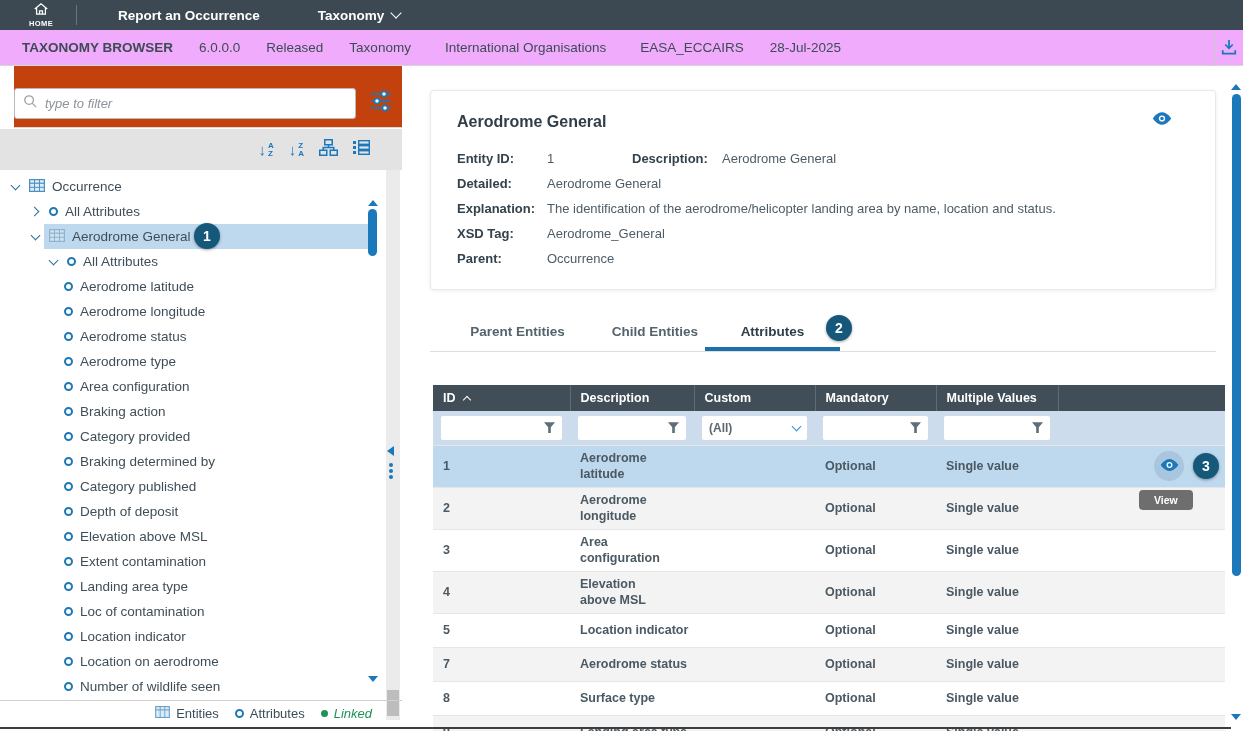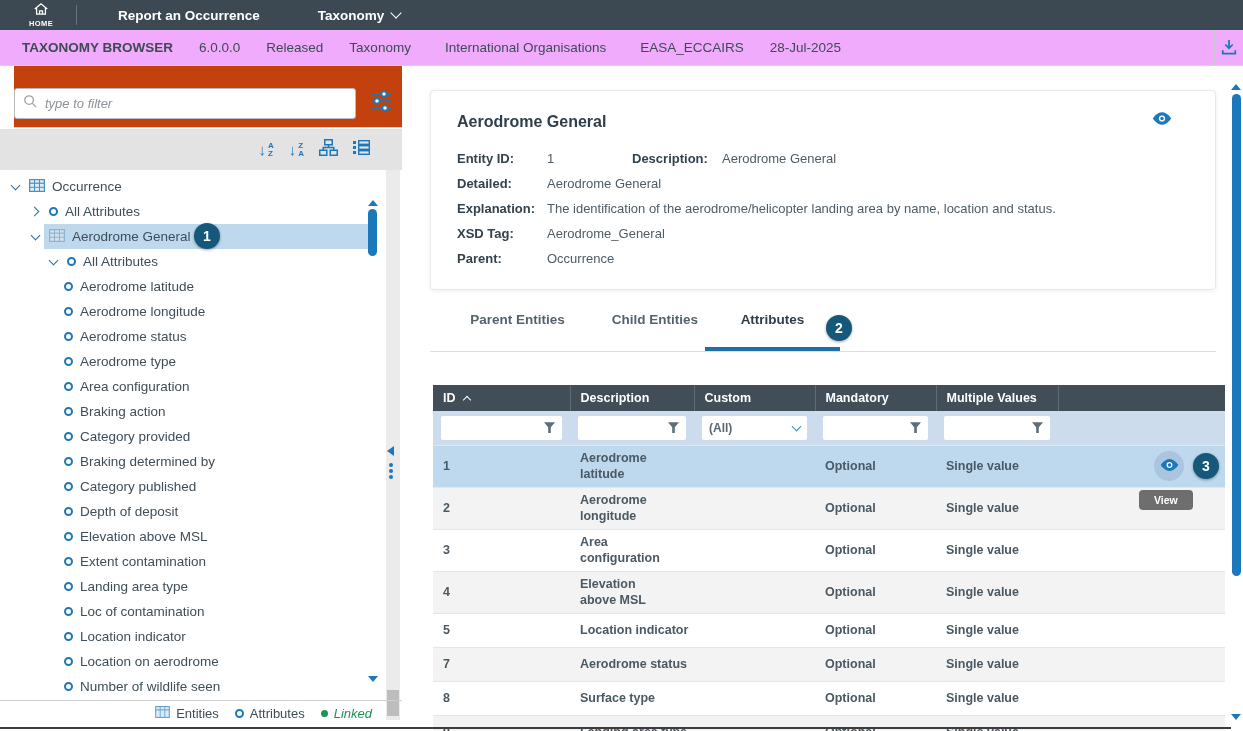--- a/index.html
+++ b/index.html
@@ -86,21 +86,21 @@
     border:1px solid #e9e9e9; border-radius:4px; box-shadow:0 1px 4px rgba(0,0,0,.07); }
   .card-title { position:absolute; left:26px; top:22px; font-size:16px; font-weight:700; color:#2f3e48; }
   .card-eye { position:absolute; right:42px; top:20px; cursor:pointer; }
   .fields { position:absolute; left:26px; top:60px; right:20px; }
   .frow { display:flex; align-items:flex-start; height:25px; font-size:13px; color:#4d5c66; }
   .flabel { width:90px; font-weight:700; color:#33424c; flex:0 0 90px; }
   .fval1 { width:85px; flex:0 0 85px; }
   .flabel2 { width:90px; font-weight:700; color:#33424c; flex:0 0 90px; }
 
   .tabs { position:absolute; left:28px; top:246px; height:39px; width:786px; }
-  .tab { position:absolute; top:0; height:39px; display:flex; justify-content:center;
+  .tab { position:absolute; top:0; height:39px; display:flex; align-items:center; justify-content:center;
     font-size:13.5px; font-weight:700; color:#55636c; cursor:pointer; }
   .tab1 { left:25px; width:125px; } .tab2 { left:165px; width:120px; } .tab3 { left:275px; width:135px; color:#2f3e48; }
   .tab3::after { content:""; position:absolute; left:0; right:0; bottom:0; height:4px; background:#1f6fa8; }
   .tabs-divider { position:absolute; left:28px; top:285px; width:786px; height:1px; background:#dedede; }
 
   .tablewrap { position:absolute; left:31px; top:319px; width:792px; height:346px; overflow:hidden; }
   table { border-collapse:collapse; table-layout:fixed; width:792px; }
   th { background:#414e58; color:#fff; font-size:12.5px; font-weight:700; text-align:left;
     padding:0 0 0 10px; height:26px; border-left:1px solid #5c6b75; }
   th:first-child { border-left:none; }

